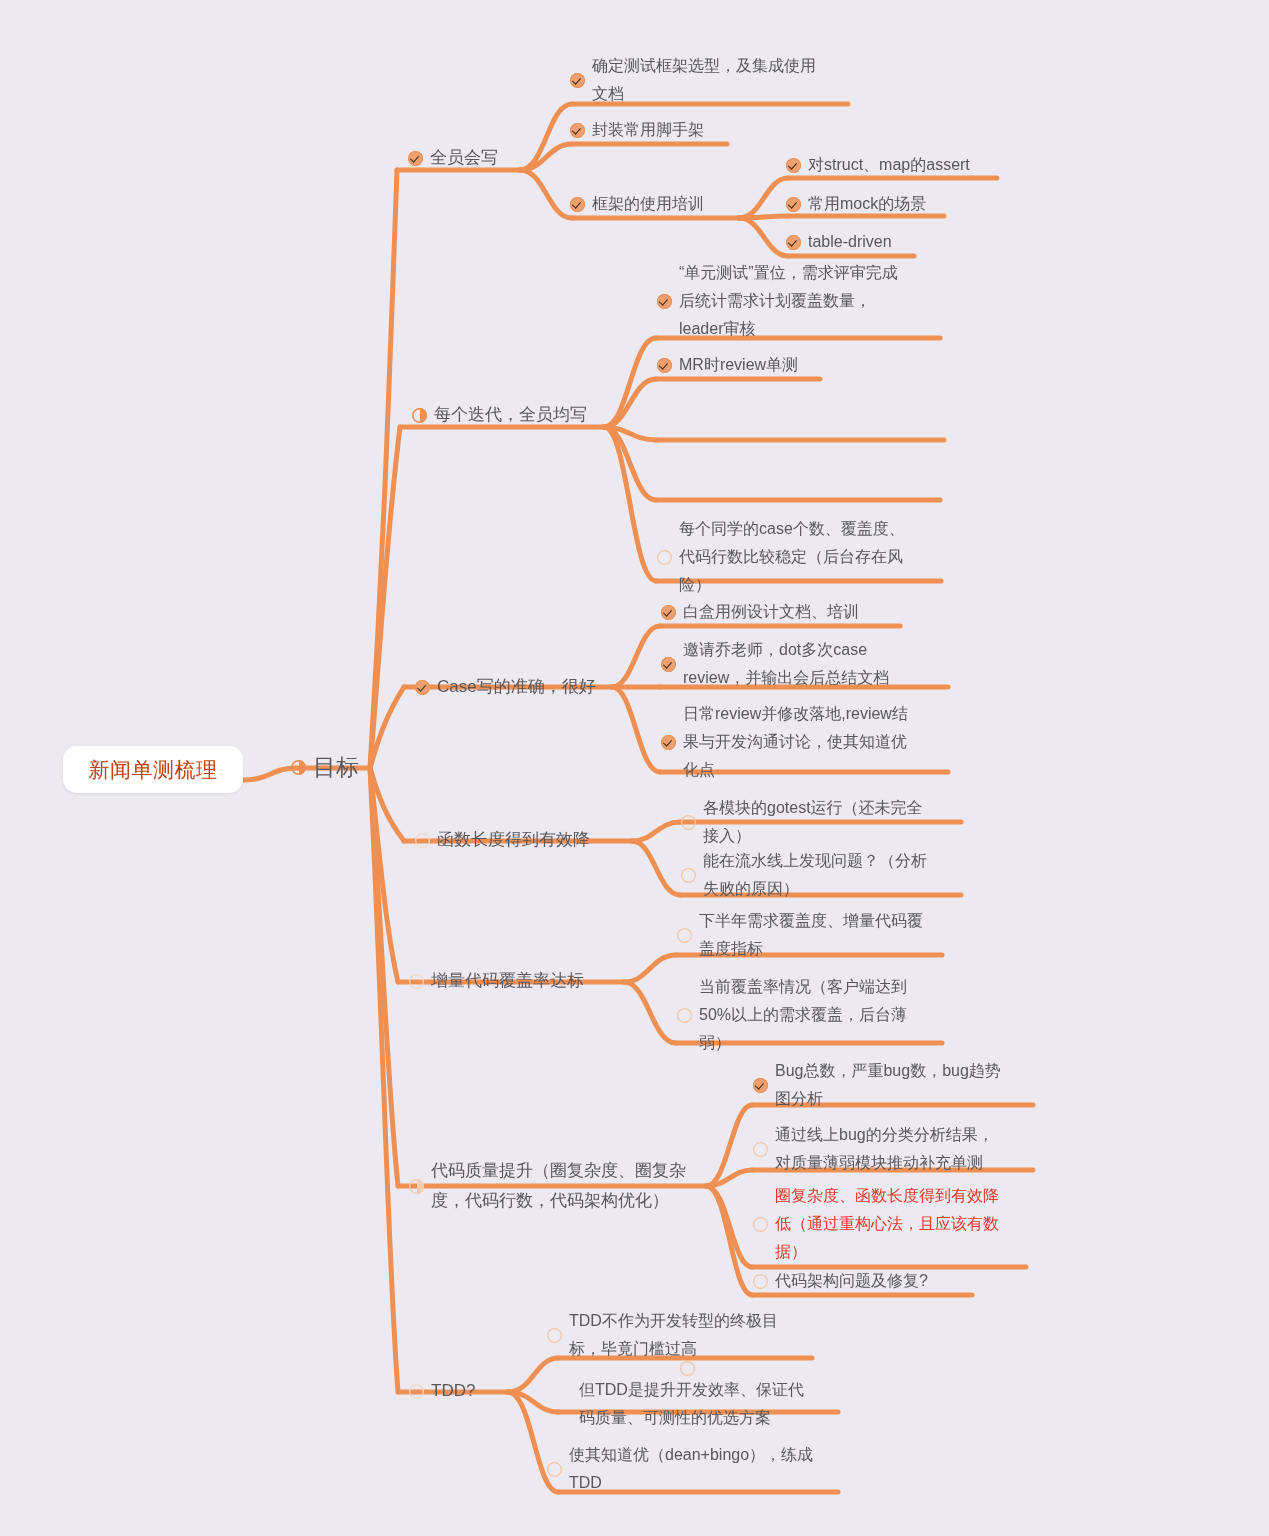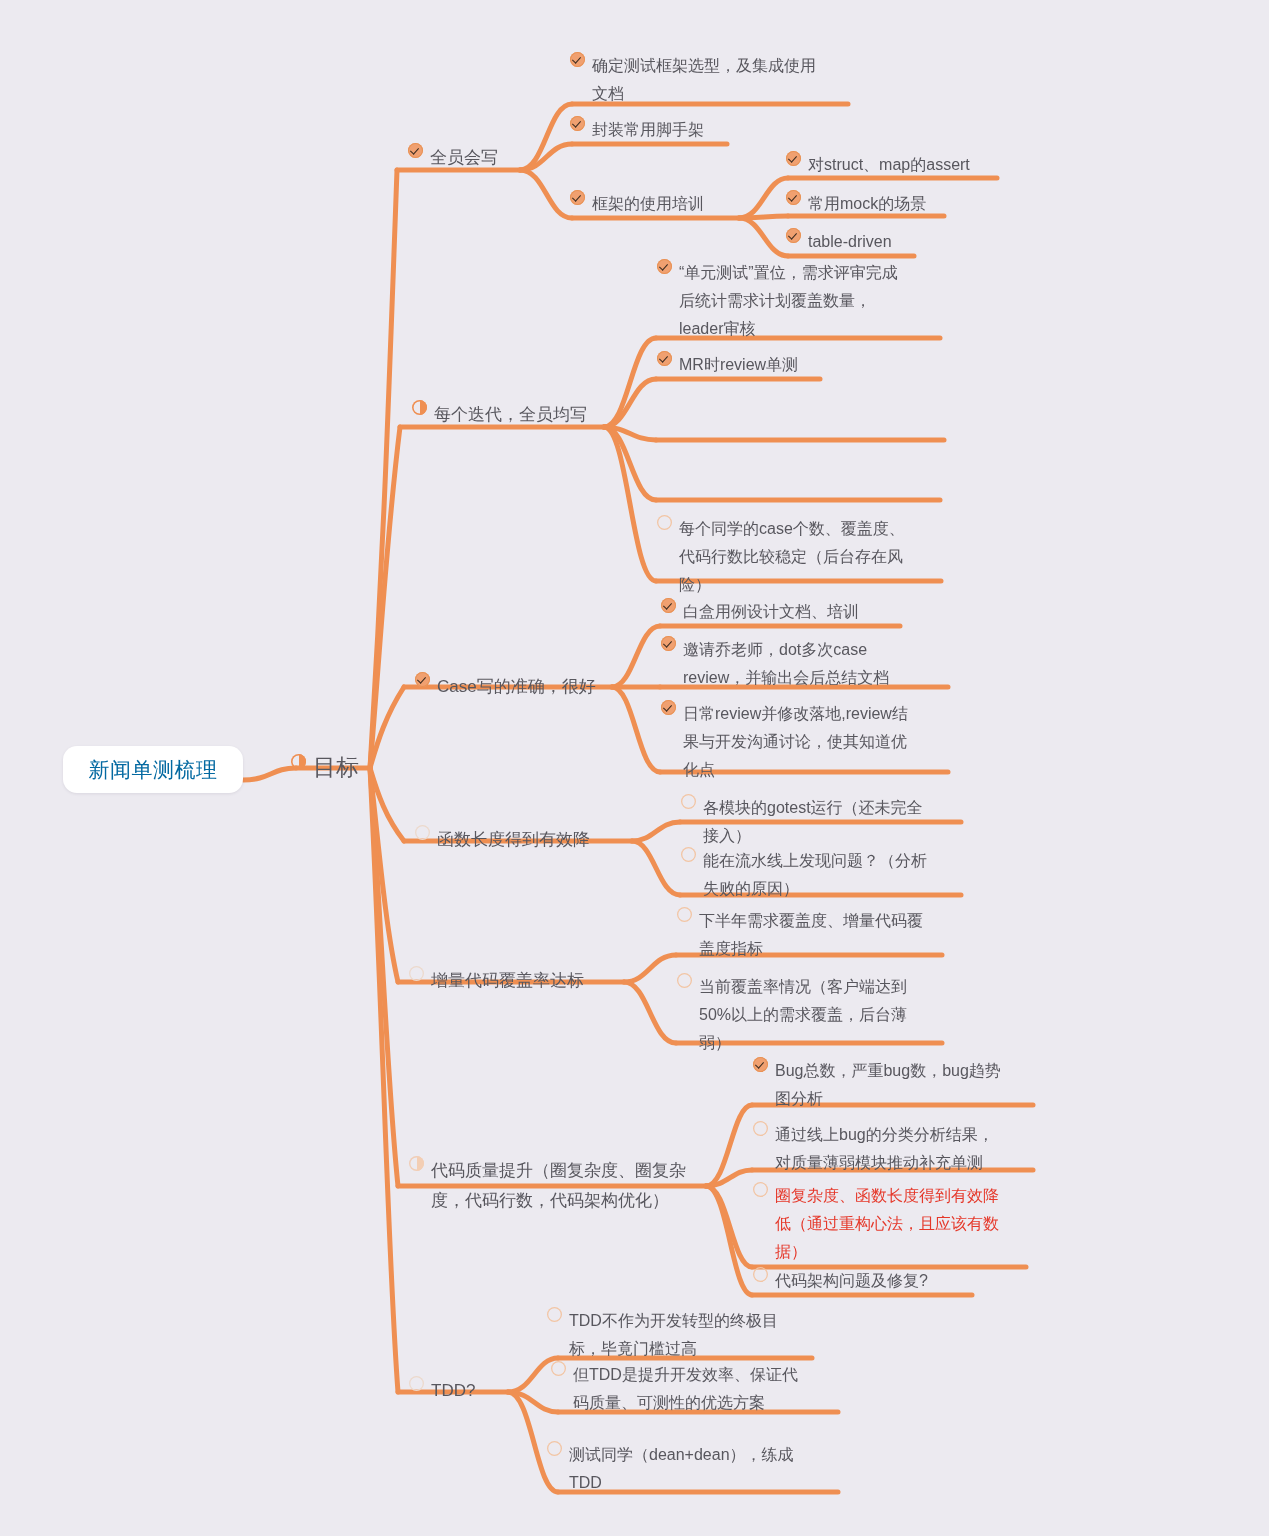--- a/index.html
+++ b/index.html
@@ -25,30 +25,30 @@
   }
   
   .root-node {
     position: absolute;
     background: #ffffff;
     border-radius: 14px;
     box-shadow: 0 1px 3px rgba(60,50,80,.10);
     display: flex;
     align-items: center;
     justify-content: center;
-    color: #0369a1;
+    color: #c2410c;
     font-size: 21px;
     letter-spacing: .5px;
     z-index: 5;
   }
   
   .node {
     position: absolute;
     display: flex;
-    align-items: flex-start;
+    align-items: center;
     z-index: 4;
   }
   .node .ic {
     flex: 0 0 auto;
     width: 15px;
     height: 15px;
     margin-right: 7px;
     position: relative;
     top: 0px;
   }
@@ -345,24 +345,24 @@
   <div class="node lvl2" style="left:409px; top:1376px;">
     <span class="ic faint"></span>
     <span class="txt">TDD?</span>
   </div>
 
   <div class="node lvl3" style="left:547px; top:1307px;">
     <span class="ic empty"></span>
     <span class="txt">TDD不作为开发转型的终极目
 标，毕竟门槛过高</span>
   </div>
-  <div class="node lvl3" style="left:551px; top:1361px;">
+  <div class="node lvl3" style="left:579px; top:1361px;flex-direction:column;">
     <span class="ic empty"></span>
     <span class="txt">但TDD是提升开发效率、保证代
 码质量、可测性的优选方案</span>
   </div>
   <div class="node lvl3" style="left:547px; top:1441px;">
     <span class="ic empty"></span>
-    <span class="txt">测试同学（dean+dean），练成
+    <span class="txt">使其知道优（dean+bingo），练成
 TDD</span>
   </div>
 
 </div>
 
 </body></html>

